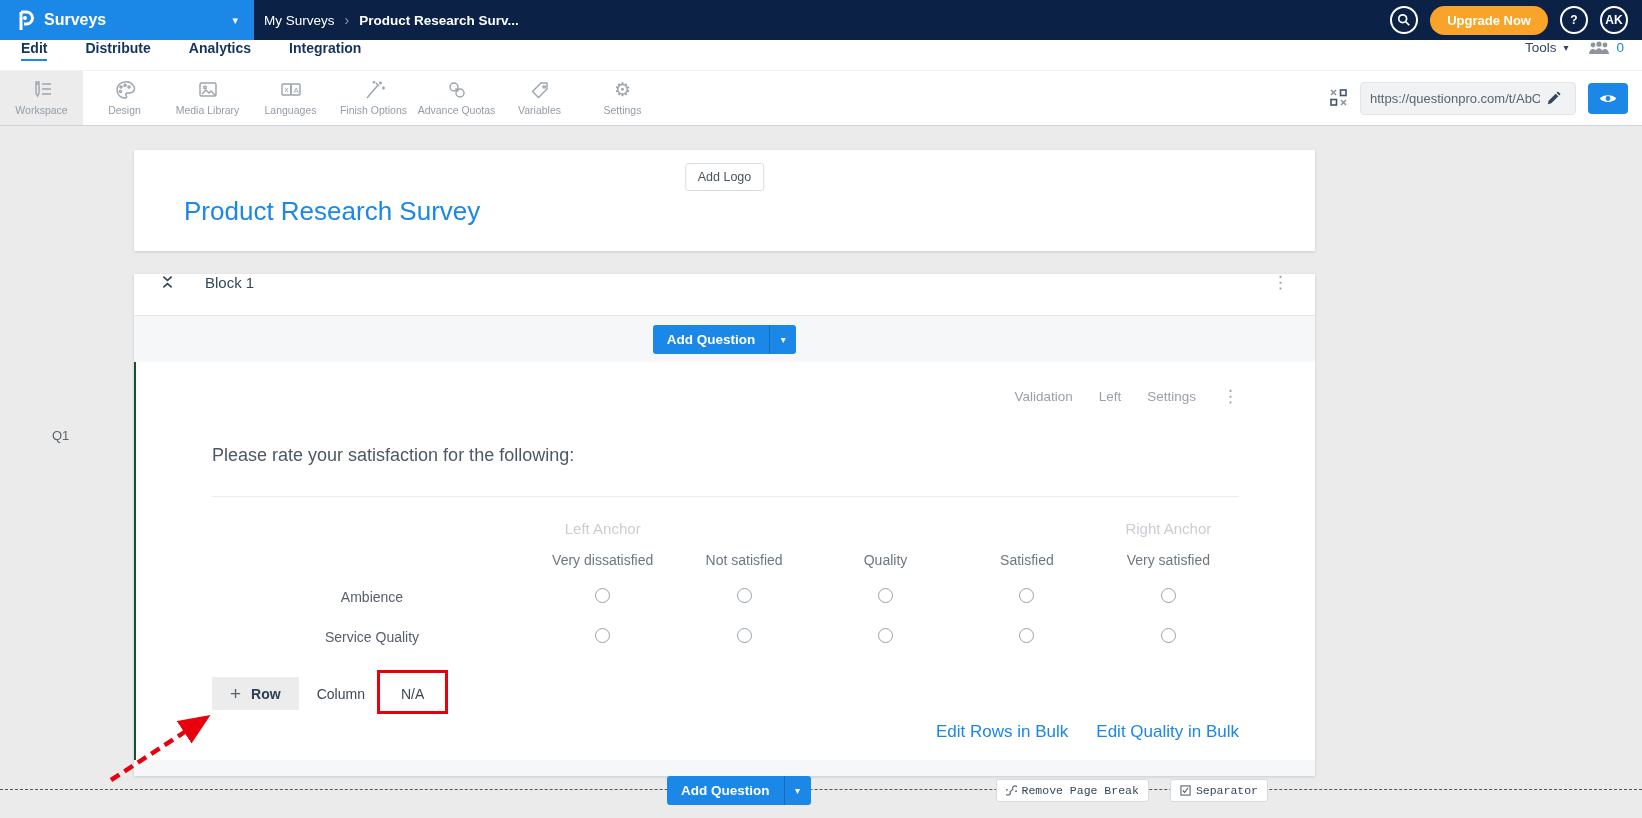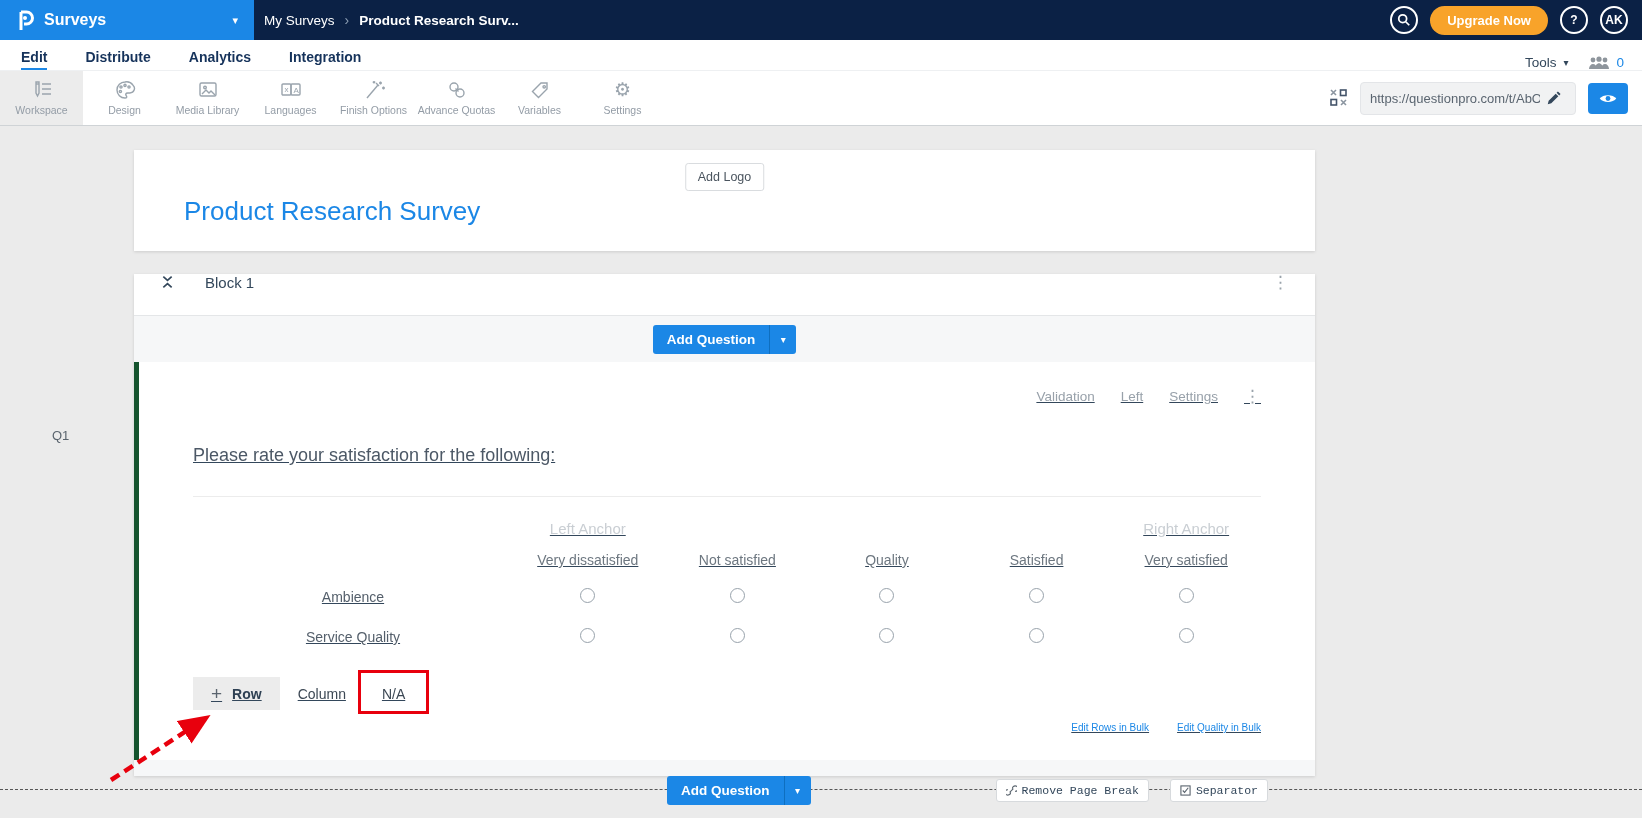--- a/index.html
+++ b/index.html
@@ -14,21 +14,21 @@
   .brand { width:254px; height:100%; background:#1b87e6; display:flex; align-items:center; padding:8px 16px; gap:10px; cursor:pointer; }
   .brand-label { color:#fff; font-size:16px; font-weight:700; }
   .brand .caret { margin-left:auto; color:#fff; font-size:11px; }
   .breadcrumb { display:flex; align-items:center; margin-left:10px; font-size:13.5px; color:#fff; gap:10px; }
   .breadcrumb .sep { color:#8fa0b5; font-size:14px; }
   .breadcrumb .current { font-weight:700; }
   .top-right { margin-left:auto; margin-right:14px; display:flex; align-items:center; gap:12px; }
   .icon-circle { width:28px; height:28px; border:2px solid #fff; border-radius:50%; display:flex; align-items:center; justify-content:center; color:#fff; font-weight:700; font-size:12px; cursor:pointer; background:transparent; }
   .upgrade { background:#f8a32a; border:none; color:#fff; font-weight:700; font-size:13px; padding:7px 17px; border-radius:15px; cursor:pointer; font-family:inherit; }
   
-  .subnav { height:31px; background:#fff; display:flex; align-items:flex-end; padding-left:21px; gap:38px; border-bottom:1px solid #eef0f2; }
+  .subnav { height:31px; background:#fff; display:flex; align-items:flex-start; padding-left:21px; gap:38px; border-bottom:1px solid #eef0f2; }
   .subnav .tab { font-size:14px; font-weight:700; color:#16335b; text-decoration:none; padding-bottom:3px; border-bottom:2px solid transparent; cursor:pointer; }
   .subnav .tab.active { border-bottom-color:#1b87e6; }
   .subnav-right { margin-left:auto; margin-right:18px; display:flex; align-items:center; gap:20px; }
   .tools { font-size:13.5px; color:#33475b; display:flex; gap:7px; align-items:center; cursor:pointer; }
   .tools .caret { font-size:10px; color:#33475b; }
   .collab { display:flex; align-items:center; gap:6px; cursor:pointer; }
   .collab .count { color:#1b87e6; font-size:13.5px; }
   
   .toolbar { height:55px; background:#fff; border-bottom:1px solid #cfd3d6; display:flex; align-items:stretch; }
   .tool { width:83px; display:flex; flex-direction:column; align-items:center; justify-content:center; gap:4px; cursor:pointer; }
@@ -50,39 +50,39 @@
   .block-header { height:42px; background:#fff; border-bottom:1px solid #e4e6e8; display:flex; padding:0 26px; }
   .block-title { margin-left:30px; font-size:15px; color:#33475b; }
   .vdots { margin-left:auto; color:#9aa3ab; font-size:17px; cursor:pointer; line-height:1; }
   .addq-band { height:46px; display:flex; align-items:center; justify-content:center; }
   .split-btn { display:flex; height:29px; border-radius:3px; overflow:hidden; cursor:pointer; }
   .split-btn .main-part { background:#1b87e6; color:#fff; font-size:13.5px; font-weight:700; display:flex; align-items:center; padding:0 14px; border:none; font-family:inherit; cursor:pointer; }
   .split-btn .caret-part { background:#1b87e6; border:none; border-left:1px solid #0e6fc0; width:27px; color:#fff; font-size:10px; cursor:pointer; }
   
   .q-row { position:relative; }
   .q-id { position:absolute; left:-82px; top:66px; font-size:13px; color:#5a646e; }
-  .q-card { background:#fff; border-left:5px solid #14532d; height:398px; padding:0 54px; overflow:hidden;text-decoration:underline; }
+  .q-card { background:#fff; border-left:2px solid #14532d; height:398px; padding:0 76px; overflow:hidden; }
   .q-toolbar { padding-top:26px; display:flex; justify-content:flex-end; align-items:center; gap:26px; font-size:13.5px; color:#98a1aa; }
   .q-toolbar .link { cursor:pointer; }
   .q-text { margin-top:40px; font-size:18px; color:#4c5866; }
   .q-divider { margin-top:30px; border-top:1px solid #ececec; }
   .m-row { display:flex; align-items:center; }
   .m-label { flex:0 0 320px; font-size:14px; color:#545f6b; }
   .m-cell { flex:1; text-align:center; }
   .anchors { margin-top:16px; height:30px; color:#c9ced3; font-size:15px; }
   .col-heads { height:34px; font-size:14px; color:#6d7780; }
   .data-row { height:40px;text-align:center; }
   .radio { display:inline-block; width:15px; height:15px; border:1px solid #98a2ab; border-radius:50%; background:#fff; cursor:pointer; }
   .add-controls { margin-top:20px; display:flex; align-items:center; }
   .ctl-btn { height:33px; display:flex; align-items:center; padding:0 18px; font-size:14px; color:#3c4854; background:transparent; border:none; cursor:pointer; font-family:inherit; }
   .ctl-btn.first { background:#ececec; gap:10px; font-weight:600; color:#2e4053; }
   .ctl-btn.first .plus { font-size:19px; font-weight:400; color:#5a646e; }
   .na-wrap { position:relative; }
   .red-box { position:absolute; top:-7px; left:-6px; right:-6px; bottom:-4px; border:3px solid #e8000d; pointer-events:none; }
-  .bulk-links { display:flex; justify-content:flex-end; gap:28px; margin-top:12px; font-size:10px; }
+  .bulk-links { display:flex; justify-content:flex-end; gap:28px; margin-top:12px; font-size:17px; }
   .bulk-links .link { color:#1b87e6; cursor:pointer; }
   .block-footer { height:16px; }
   
   .pb-row { position:relative; height:42px; }
   .pb-dash { position:absolute; left:0; right:0; top:13px; border-top:1px dashed #555; }
   .pb-addq { position:absolute; left:667px; top:0; }
   .pb-side { position:absolute; right:374px; top:3px; display:flex; gap:21px;font-family:Liberation Mono, monospace; }
   .pb-btn { background:#fff; border:1px solid #d7dadd; border-radius:3px; padding:4px 9px; font-size:11.5px; color:#33475b; display:flex; align-items:center; gap:5px; cursor:pointer; font-family:inherit; }
   .pb-btn svg { stroke:#5a646e; fill:none; stroke-width:1.2; }
   

